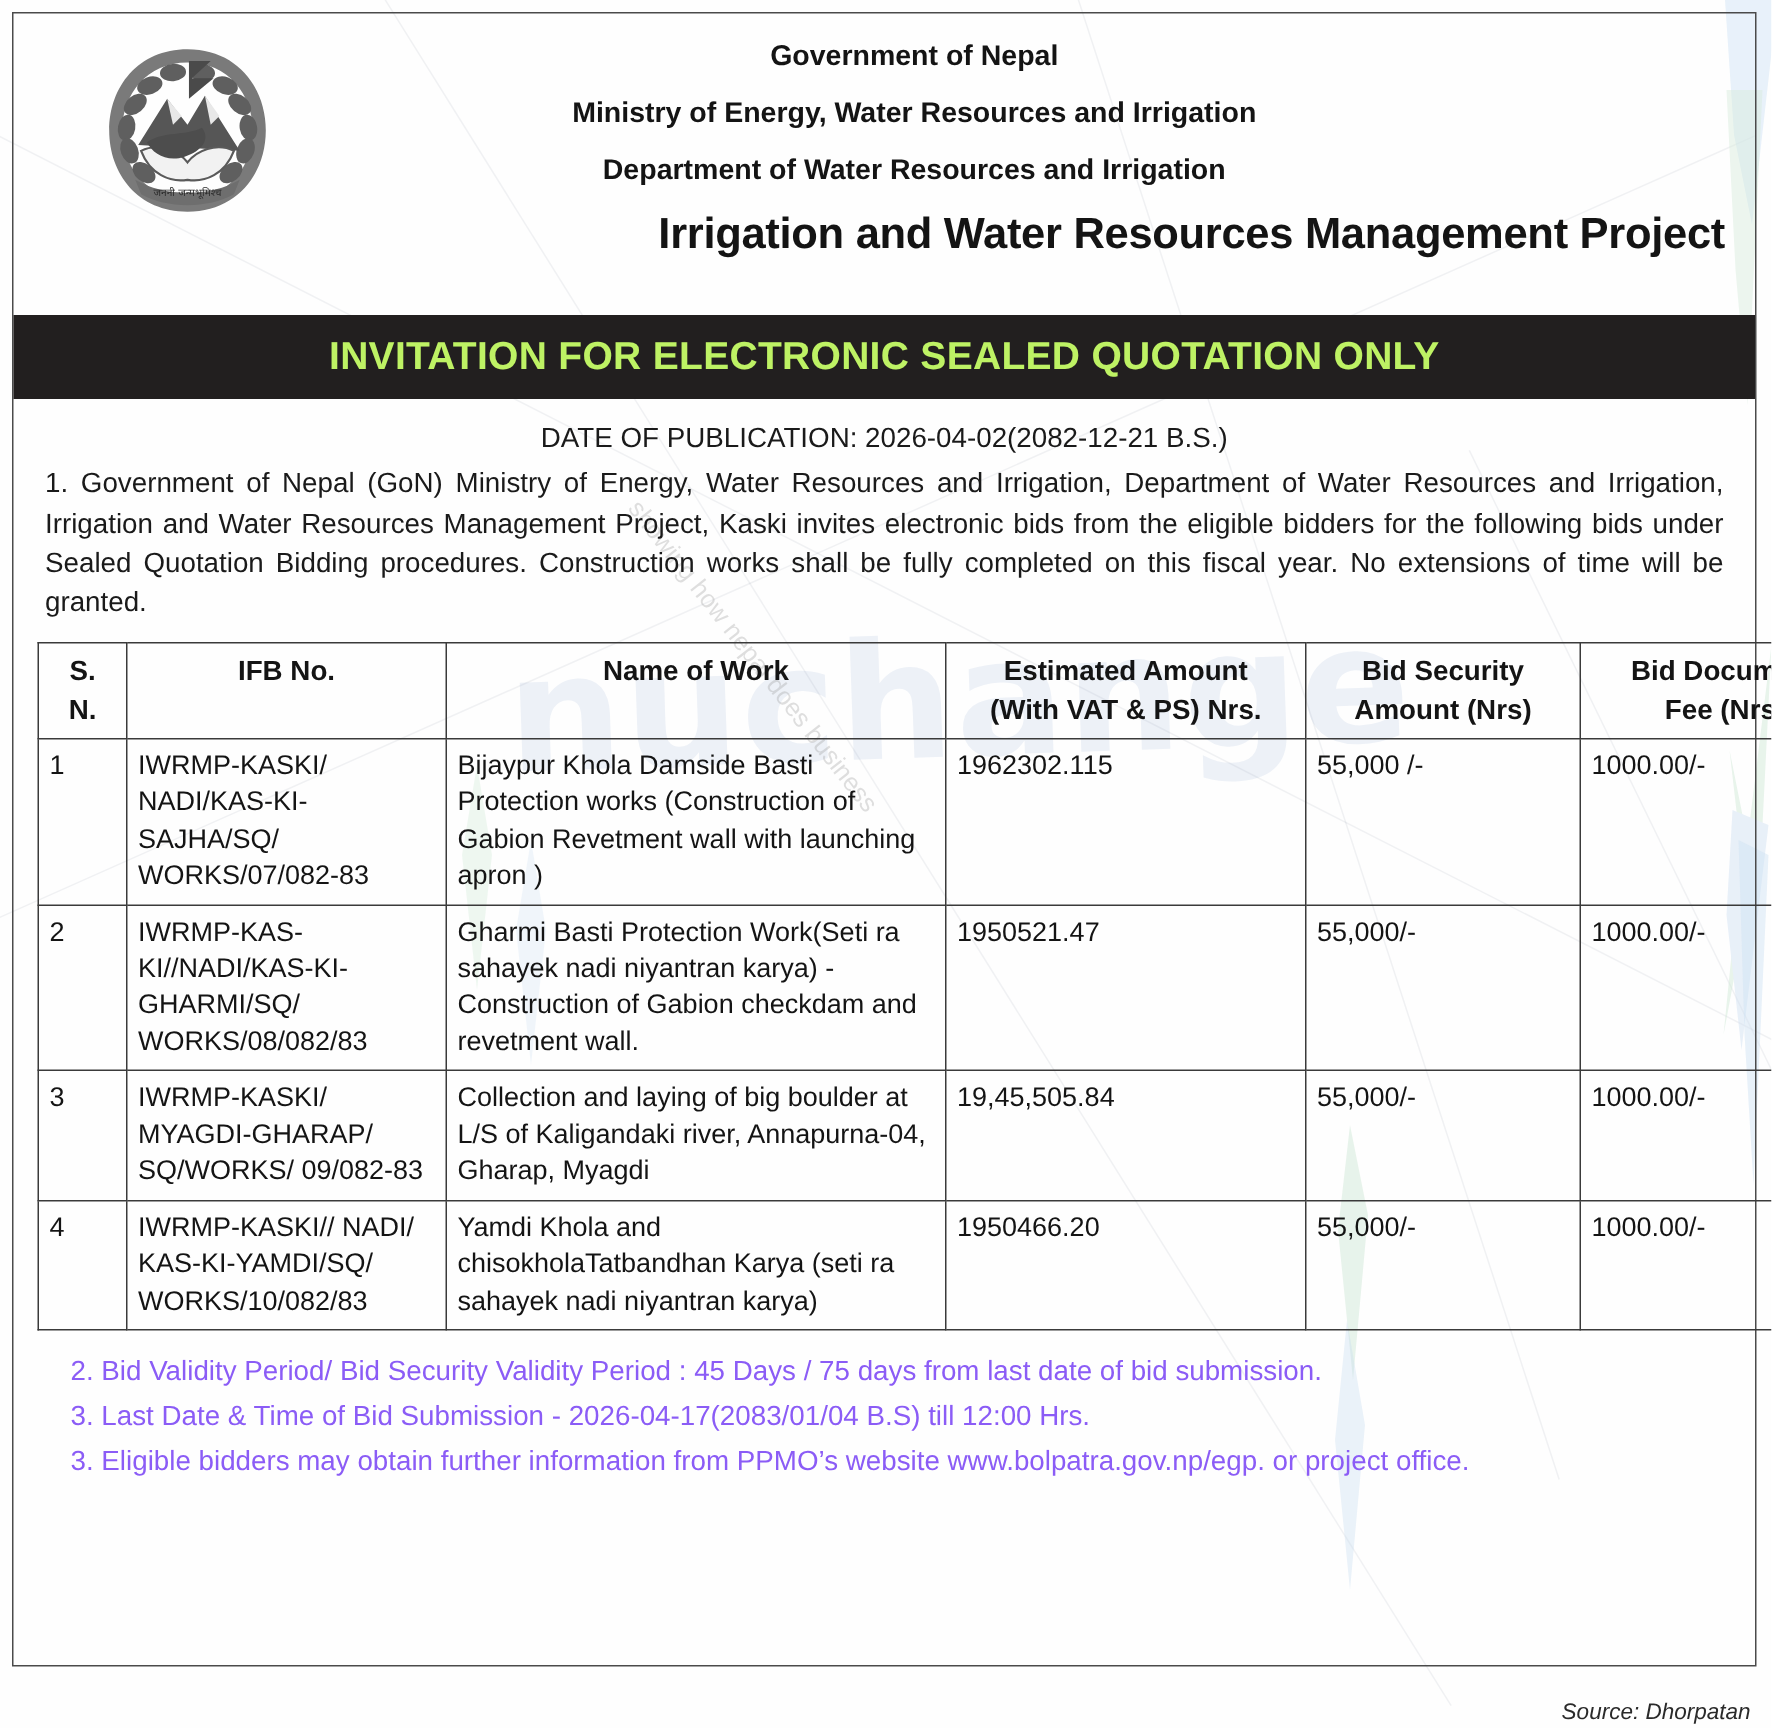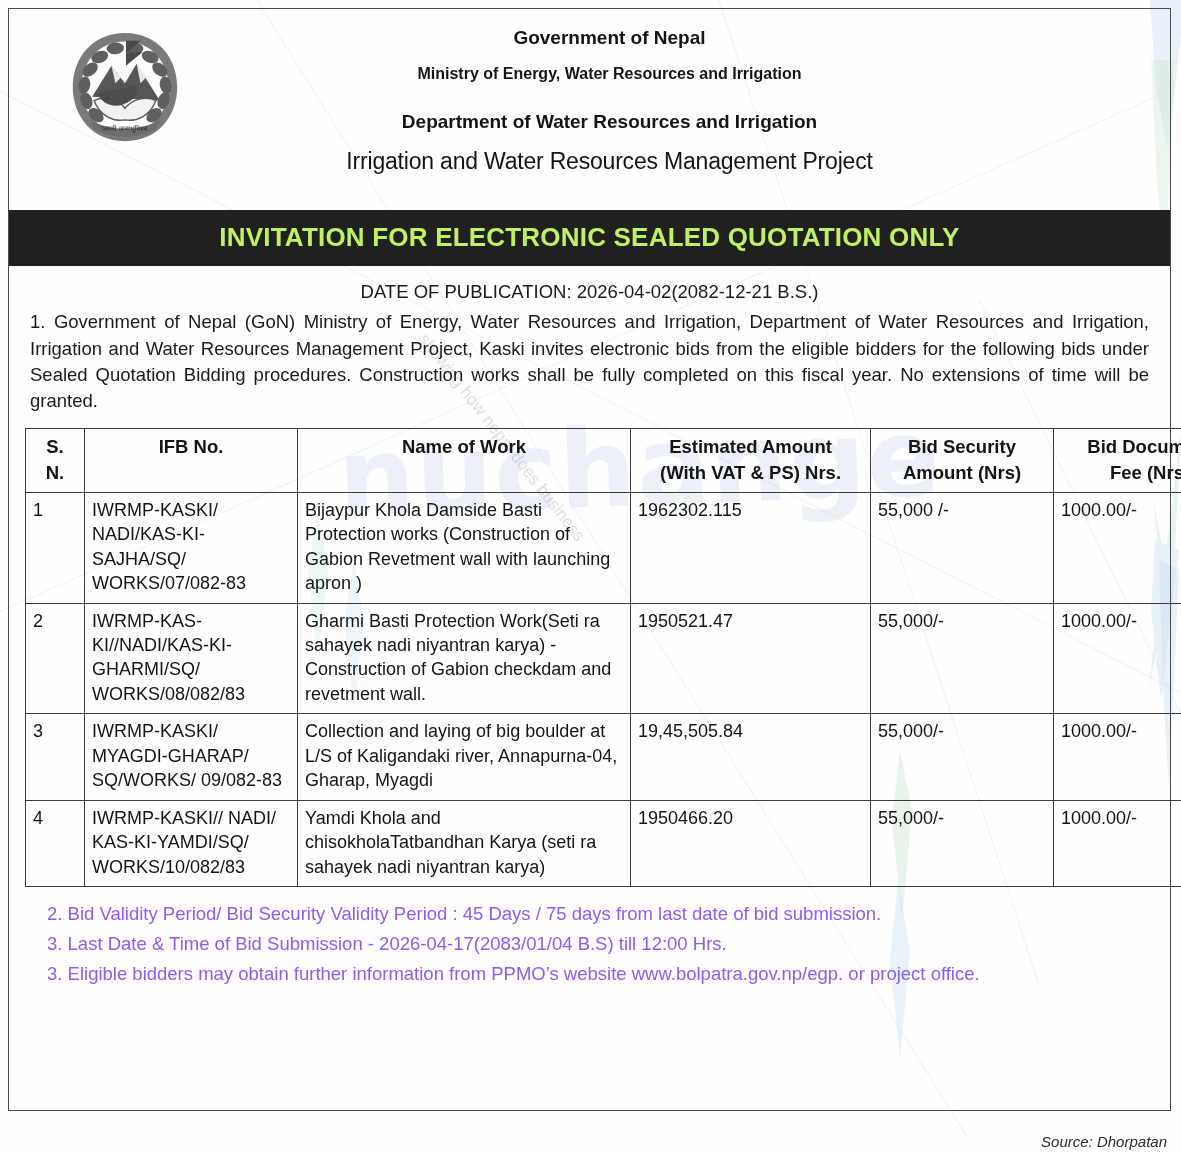--- a/index.html
+++ b/index.html
@@ -85,27 +85,28 @@
     text-align: center;
     padding-left: 60px;
     padding-right: 20px;
   }
   .hl {
     font-family: "Liberation Sans", sans-serif;
     font-weight: bold;
     color: #141414;
   }
   .hl-1 { font-size: 19px; margin-bottom: 16px; }
-  .hl-2 { font-size: 16px; margin-bottom: 28px; }
+  .hl-2 { font-size: 19px; margin-bottom: 16px; }
   .hl-3 { font-size: 19px; margin-bottom: 15px; }
   .hl-title {
-    font-size: 23px;
-    font-weight: normal;
+    font-size: 29px;
+    font-weight: bold;
     letter-spacing: -0.2px;
     margin-bottom: 12px;
+    text-align: right;
   }
   .hl-4 { font-size: 17px; }
 
   
   .banner {
     background: #221f1f;
     color: #bef264;
     text-align: center;
     font-size: 26px;
     font-weight: bold;

